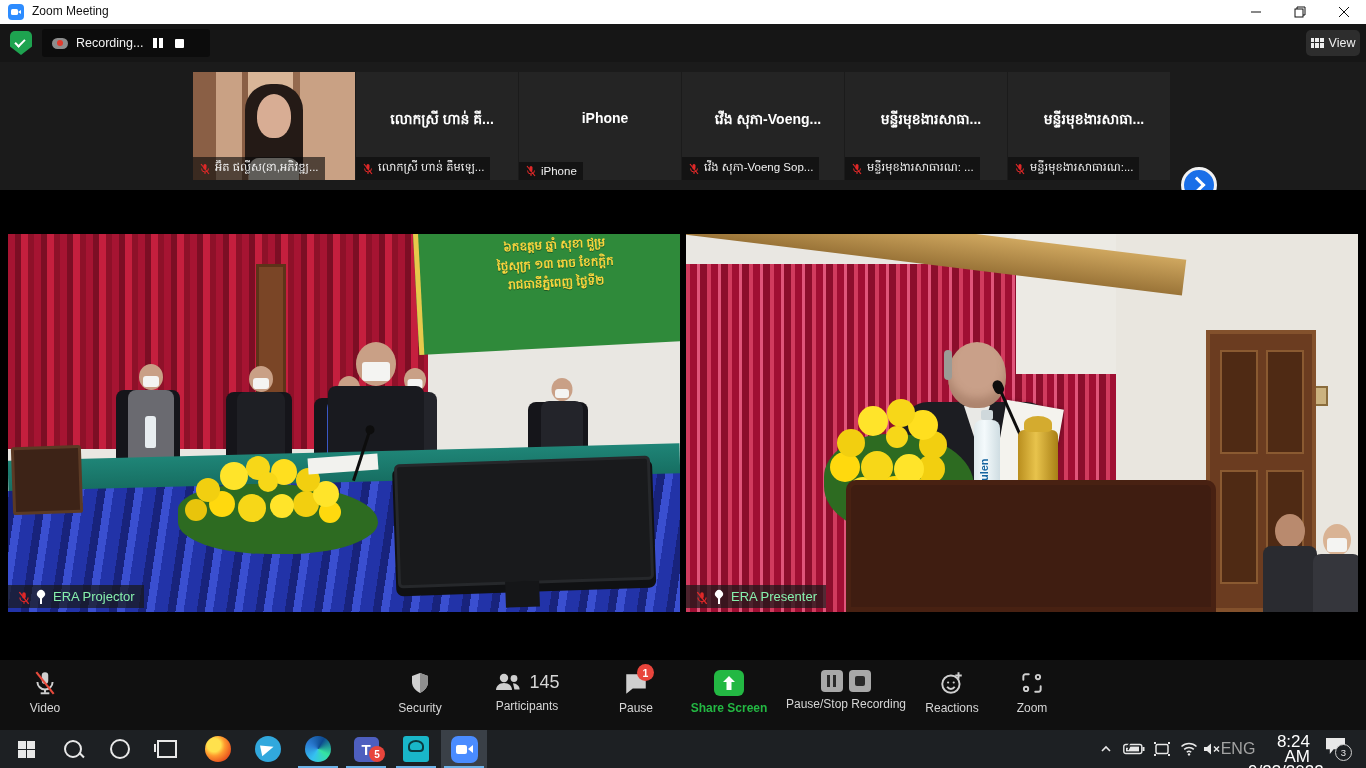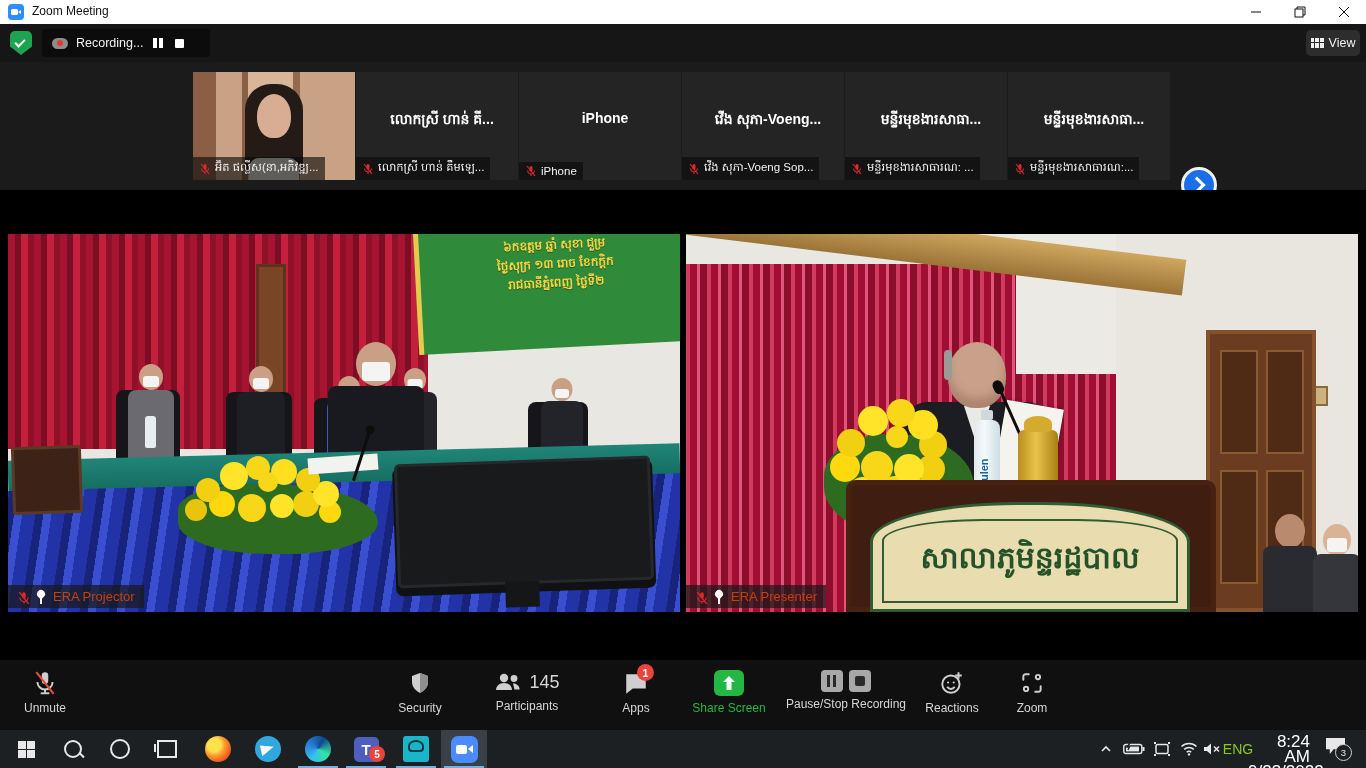--- a/index.html
+++ b/index.html
@@ -40,21 +40,21 @@
   #photo-hair{position:absolute;left:52px;top:12px;width:58px;height:92px;background:#241a16;border-radius:26px 26px 8px 8px;}
   #photo-face{position:absolute;left:64px;top:22px;width:34px;height:44px;background:#d8ad94;border-radius:50% 50% 45% 45%;}
   #photo-shirt{position:absolute;left:56px;top:86px;width:50px;height:22px;background:#e9e4da;border-radius:10px 10px 0 0;}
   #strip-next{left:1181px;top:105px;width:36px;height:36px;border-radius:50%;background:#1a6fe8;border:3px solid #f2f2f2;box-sizing:border-box;display:flex;align-items:center;justify-content:center;}
   #strip-next:after{content:"";width:9px;height:9px;border-right:3px solid #fff;border-top:3px solid #fff;transform:rotate(45deg);margin-left:-4px;}
   
   #stage{left:0;top:190px;width:1366px;height:470px;background:#000;}
   .vpanel{top:44px;width:672px;height:378px;background:#111;overflow:hidden;}
   #vleft{left:8px}#vright{left:686px}
   .vp-nametag{position:absolute;left:0;bottom:4px;background:rgba(25,25,25,.72);display:flex;align-items:center;gap:6px;padding:4px 9px;}
-  .vp-nametag .nm{color:#c2410c;font-size:13px;}
+  .vp-nametag .nm{color:#86efac;font-size:13px;}
   .pin-icon{width:12px;height:14px;position:relative;}
   .pin-icon:before{content:"";position:absolute;left:2px;top:0;width:8px;height:8px;background:#fff;border-radius:50% 50% 50% 0;transform:rotate(-45deg);}
   .pin-icon:after{content:"";position:absolute;left:5px;top:8px;width:2px;height:6px;background:#fff;}
   
   .wall{position:absolute;inset:0;background:#e9e7e2;}
   .curtainL{position:absolute;left:0;top:0;width:420px;height:215px;
     background:repeating-linear-gradient(90deg,#a61432 0 7px,#7c0e24 7px 13px,#c51f3e 13px 20px,#8e1129 20px 26px);}
   .doorL2{position:absolute;left:248px;top:30px;width:30px;height:150px;background:#7a4526;box-shadow:inset 0 0 0 3px #5d3319;}
   .bannerL{position:absolute;left:408px;top:-8px;width:270px;height:122px;background:#2f8a3a;border-left:5px solid #e7c94b;transform:rotate(-3deg);padding:10px 8px 0 14px;box-sizing:border-box;}
   .bannerL .bl{color:#f6d43e;font-weight:bold;font-size:12px;line-height:19px;text-align:center;white-space:nowrap;overflow:hidden;text-shadow:0 1px 0 rgba(0,0,0,.35);}
@@ -133,21 +133,21 @@
   .telegram{background:#31a8dd;position:relative;}
   .telegram:after{content:"";position:absolute;left:6px;top:8px;width:0;height:0;border-left:13px solid #fff;border-top:4px solid transparent;border-bottom:7px solid transparent;transform:rotate(-12deg);}
   .edge{background:conic-gradient(from 210deg,#35c1f1,#2b7cd3,#0d4a8f,#35e3a0,#35c1f1);}
   .teams{width:25px;height:25px;border-radius:5px;background:#4e5fbf;color:#fff;font-weight:bold;font-size:15px;display:flex;align-items:center;justify-content:center;position:relative;}
   .camapp{width:26px;height:26px;background:#19b6c9;border-radius:3px;position:relative;}
   .camapp:after{content:"";position:absolute;left:5px;top:4px;width:16px;height:12px;border:2px solid #0b3a40;border-radius:50% 50% 4px 4px;box-sizing:border-box;}
   .zoomapp{width:27px;height:27px;background:#4a8cff;border-radius:7px;position:relative;}
   .zoomapp:before{content:"";position:absolute;left:5px;top:9px;width:11px;height:9px;border-radius:2px;background:#fff;}
   .zoomapp:after{content:"";position:absolute;left:17px;top:9.5px;width:0;height:0;border-top:4px solid transparent;border-bottom:4px solid transparent;border-right:5px solid #fff;}
   .tray-icn{position:absolute;top:0;height:38px;display:flex;align-items:center;justify-content:center;color:#e8e8e8;}
-  .tray-txt{font-size:14px;color:#84cc16;text-align:center;}
+  .tray-txt{font-size:16px;color:#a3a3a3;text-align:center;}
   #clock{position:absolute;left:1248px;top:4px;width:62px;text-align:right;color:#fff;font-size:17px;line-height:15px;}
   #notif{position:absolute;left:1326px;top:8px;width:22px;height:20px;}
   #notif .pane{position:absolute;left:0;top:0;width:19px;height:16px;background:#e8e8e8;clip-path:polygon(0 0,100% 0,100% 70%,40% 70%,20% 100%,20% 70%,0 70%);}
   #notif .nbadge{position:absolute;left:9px;top:6px;width:15px;height:15px;border-radius:50%;background:#1d2023;border:1.5px solid #cfcfcf;color:#e8e8e8;font-size:9.5px;display:flex;align-items:center;justify-content:center;}
 </style>
 </head>
 <body>
 
 <div class="abs" id="titlebar">
   <div class="abs" id="title-zoom-icon"></div>
@@ -380,25 +380,20 @@
     <div class="presenter-hair"></div>
     <div class="paperR"></div>
     <div class="micR"></div>
     <div class="flowersR-green"></div>
     <div class="flowersR"></div>
     <div class="bottleR">
       <div class="bottle-label">Kulen</div>
     </div>
     <div class="trophyR"></div>
     <div class="podiumR"></div>
-    <div class="signR">
-      <div class="inner">
-          <span class="ktext">សាលាភូមិន្ទរដ្ឋបាល</span>
-        </div>
-    </div>
 
     <div class="guyR" style="left:576px;top:280px;width:56px;height:98px">
       <div class="p-head" style="width:30px;height:34px;background:#b98a6e"></div>
       <div class="p-torso" style="top:32px;width:54px;height:66px;background:#2a2b30"></div>
     </div>
     <div class="guyR" style="left:626px;top:290px;width:50px;height:88px">
       <div class="p-head" style="width:28px;height:32px;background:#d9b394"></div>
       <div class="p-mask" style="top:14px;width:20px;height:14px"></div>
       <div class="p-torso" style="top:30px;width:48px;height:58px;background:#35363c"></div>
     </div>
@@ -420,21 +415,21 @@
 <div class="abs" id="toolbar">
 
   <div class="tbtn" style="left:-3px">
     <svg width="26" height="26" viewBox="0 0 24 24" fill="#cfcfcf">
         <rect x="9" y="2" width="6" height="11" rx="3"></rect>
         <path d="M5 11a7 7 0 0 0 14 0" fill="none" stroke="#cfcfcf" stroke-width="1.8"></path>
         <line x1="12" y1="18" x2="12" y2="21" stroke="#cfcfcf" stroke-width="1.8"></line>
         <line x1="8" y1="21.5" x2="16" y2="21.5" stroke="#cfcfcf" stroke-width="1.8"></line>
         <line x1="4" y1="2" x2="20" y2="22" stroke="#e64a3c" stroke-width="2"></line>
       </svg>
-    <span class="lbl">Unmute</span>
+    <span class="lbl">Video</span>
   </div>
 
 
   <div class="tbtn" style="left:372px">
     <svg width="24" height="26" viewBox="0 0 24 24">
         <path d="M12 2l8 3v6c0 5-3.5 8.6-8 11-4.5-2.4-8-6-8-11V5z" fill="#cfcfcf"></path>
         <path d="M12 2l8 3v6c0 5-3.5 8.6-8 11z" fill="#8f8f8f"></path>
       </svg>
     <span class="lbl">Security</span>
   </div>
@@ -452,30 +447,30 @@
     <span class="lbl">Participants</span>
   </div>
 
   <div class="tbtn" style="left:588px">
     <div style="position:relative">
       <svg width="26" height="26" viewBox="0 0 24 24" fill="#cfcfcf">
           <path d="M3 4h18v13H9l-6 5z"></path>
         </svg>
       <span class="badge" style="left:14px;top:-6px">1</span>
     </div>
-    <span class="lbl">Apps</span>
+    <span class="lbl">Pause</span>
   </div>
 
   <div class="tbtn" style="left:681px">
     <div style="width:30px;height:26px;background:#23b843;border-radius:6px;display:flex;align-items:center;justify-content:center">
       <svg width="14" height="16" viewBox="0 0 14 16">
           <path d="M7 1l6 6H9.5v8h-5V7H1z" fill="#fff"></path>
         </svg>
     </div>
-    <span class="lbl" style="color:#23b843;font-weight:normal">Share Screen</span>
+    <span class="lbl" style="color:#23b843;font-weight:bold">Share Screen</span>
   </div>
 
   <div class="tbtn" style="left:776px;width:140px">
     <div style="display:flex;gap:6px">
       <div class="recbtn">
         <span style="position:absolute;left:6px;top:5px;width:3px;height:12px;background:#2a2a2a"></span>
         <span style="position:absolute;left:12px;top:5px;width:3px;height:12px;background:#2a2a2a"></span>
       </div>
       <div class="recbtn">
         <span style="position:absolute;left:6px;top:6px;width:10px;height:10px;background:#2a2a2a;border-radius:2px"></span>

